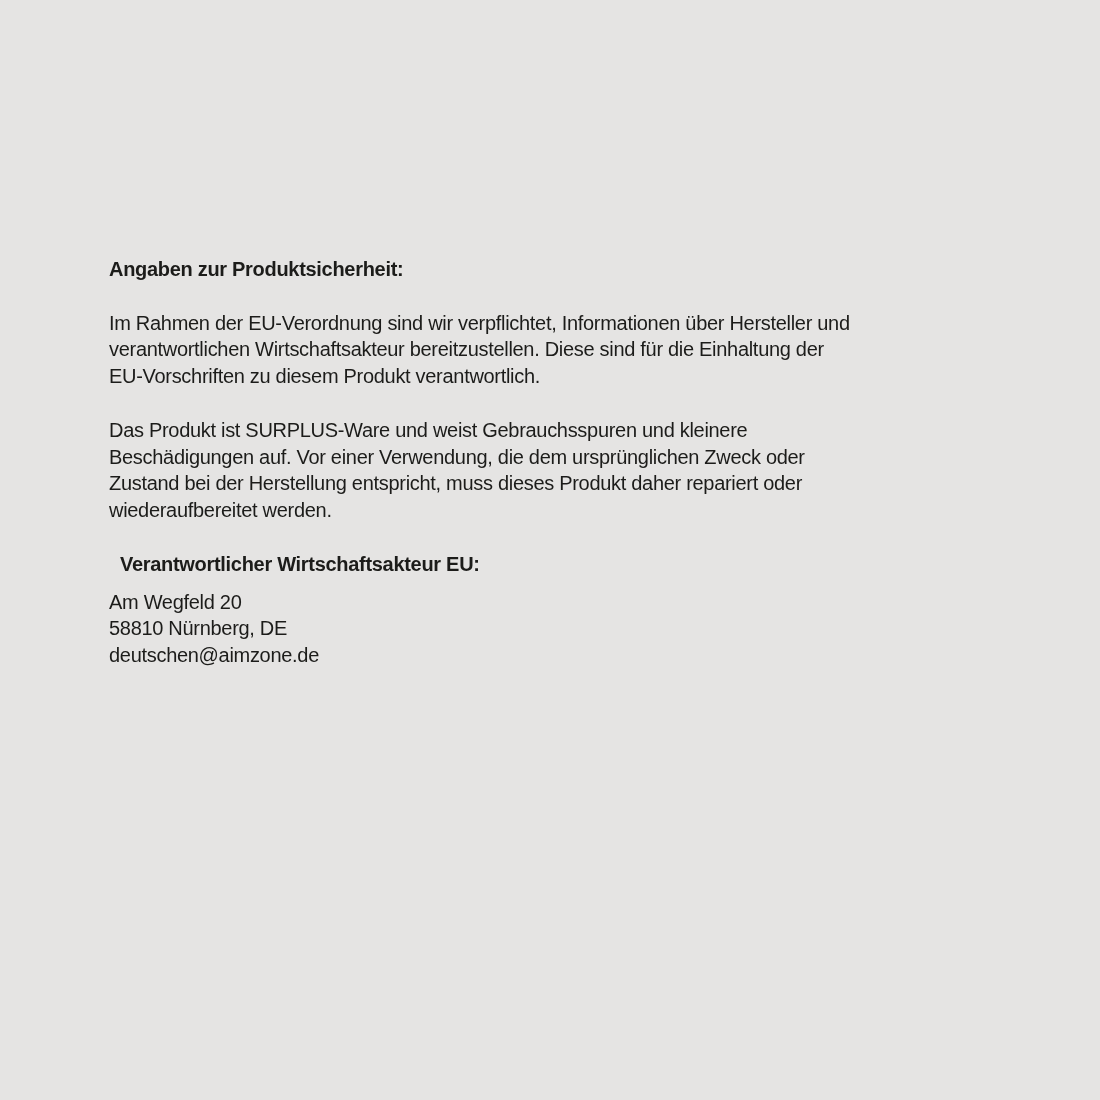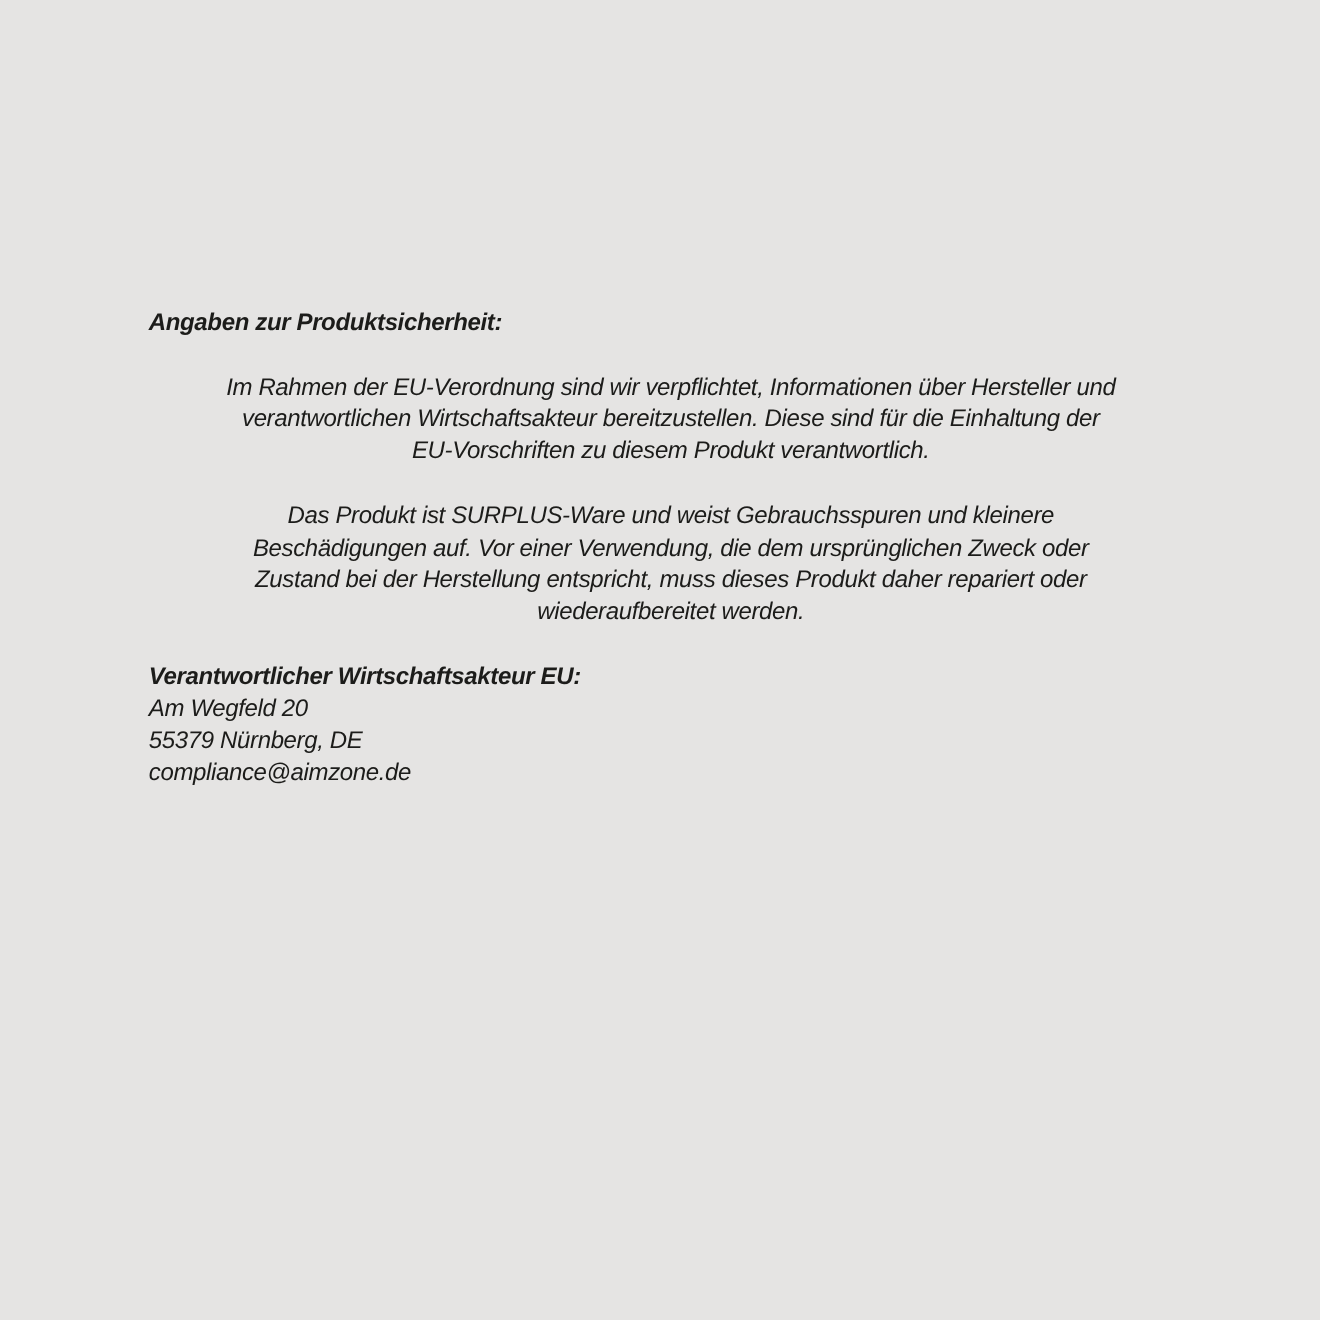--- a/index.html
+++ b/index.html
@@ -9,43 +9,41 @@
   body {
     width: 1100px;
     height: 1100px;
     background: #e5e4e3;
     font-family: "Liberation Sans", "DejaVu Sans", sans-serif;
     color: #1c1c1a;
     overflow: hidden;
   }
   .notice {
     position: absolute;
-    left: 124px;
+    left: 109px;
     top: 256px;
     width: 870px;
     font-size: 20px;
     line-height: 26.8px;
     letter-spacing: -0.015em;
-    font-style: italic;
   }
   .notice h2 {
     font-size: 20px;
     font-weight: 700;
     margin: 0 0 26.8px 0;
     line-height: 26.8px;
   }
   .notice p {
     margin: 0 0 26.8px 0;
     white-space: pre-line;
-    text-align: center;
   }
   .actor h3 {
     font-size: 20px;
     font-weight: 700;
-    margin: 0;
+    margin: 11px;
     line-height: 26.8px;
   }
   .actor div {
     line-height: 26.8px;
   }
 </style>
 </head>
 <body>
 
 <div class="notice">
@@ -57,16 +55,16 @@
 
 
   <p>Das Produkt ist SURPLUS-Ware und weist Gebrauchsspuren und kleinere
 Beschädigungen auf. Vor einer Verwendung, die dem ursprünglichen Zweck oder
 Zustand bei der Herstellung entspricht, muss dieses Produkt daher repariert oder
 wiederaufbereitet werden.</p>
 
   <div class="actor">
     <h3>Verantwortlicher Wirtschaftsakteur EU:</h3>
     <div>Am Wegfeld 20</div>
-    <div>55379 Nürnberg, DE</div>
-    <div>compliance@aimzone.de</div>
+    <div>58810 Nürnberg, DE</div>
+    <div>deutschen@aimzone.de</div>
   </div>
 </div>
 
 </body></html>

